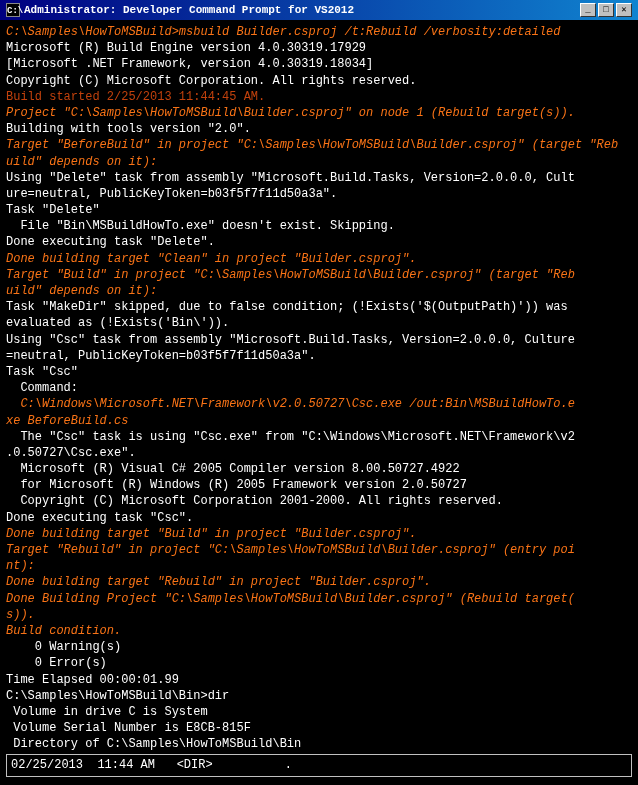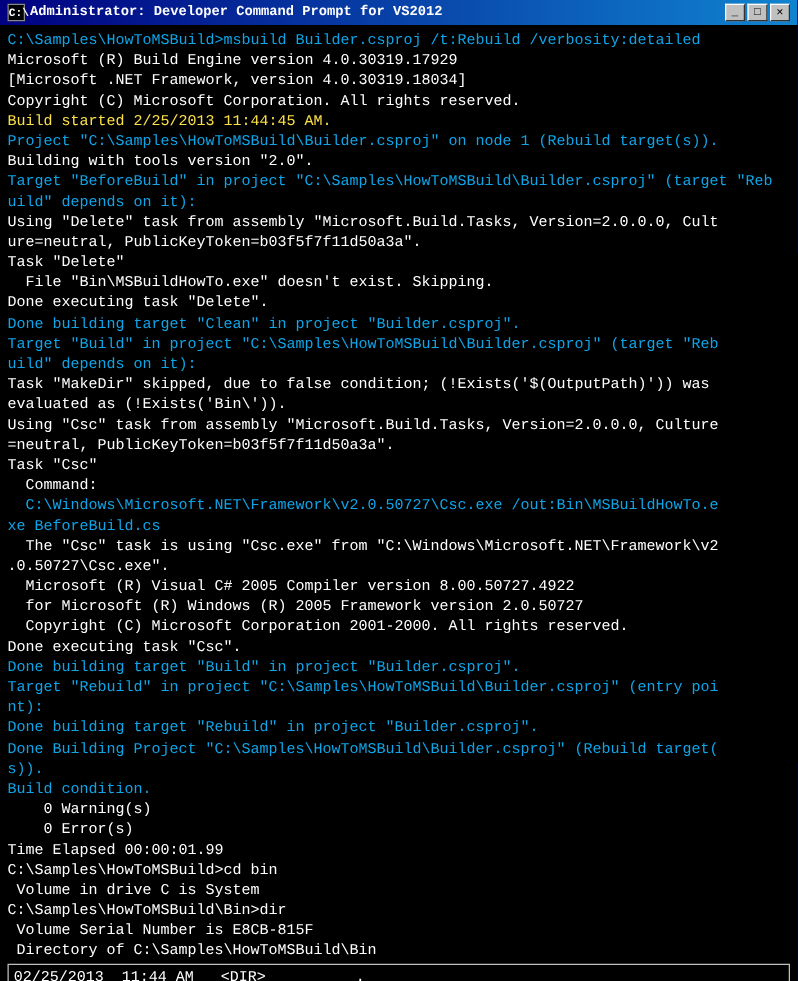--- a/index.html
+++ b/index.html
@@ -68,22 +68,22 @@
       flex: 1;
       padding: 4px 6px;
       overflow: hidden;
       font-size: 12px;
       line-height: 1.35;
     }
     .line {
       white-space: pre;
       font-family: 'Courier New', Courier, monospace;
     }
-    .cyan { color: #0ea5e9; }
-    .white { color: #fde047; }
+    .cyan { color: #f97316; font-style: italic; }
+    .white { color: #c2410c; }
     .gray { color: #ffffff; }
     .dir-box {
       border: 1px solid #c0c0c0;
       margin-top: 2px;
       padding: 2px 4px;
     }
   </style>
 </head>
 <body>
 
@@ -140,24 +140,23 @@
       <div class="line cyan">Done Building Project "C:\Samples\HowToMSBuild\Builder.csproj" (Rebuild target(</div>
       <div class="line cyan">s)).</div>
       <div class="line gray"></div>
       <div class="line gray"></div>
       <div class="line cyan">Build condition.</div>
       <div class="line gray">    0 Warning(s)</div>
       <div class="line gray">    0 Error(s)</div>
       <div class="line gray"></div>
       <div class="line gray">Time Elapsed 00:00:01.99</div>
       <div class="line gray"></div>
-      <div class="line gray">C:\Samples\HowToMSBuild&gt;cd bin</div>
       <div class="line gray"></div>
+      <div class="line gray">C:\Samples\HowToMSBuild\Bin&gt;dir</div>
       <div class="line gray"> Volume in drive C is System</div>
-      <div class="line gray">C:\Samples\HowToMSBuild\Bin&gt;dir</div>
       <div class="line gray"> Volume Serial Number is E8CB-815F</div>
       <div class="line gray"></div>
       <div class="line gray"> Directory of C:\Samples\HowToMSBuild\Bin</div>
       <div class="dir-box">
         <div class="line gray">02/25/2013  11:44 AM   &lt;DIR&gt;          .</div>
       </div>
     </div>
 </div>
 
 </body></html>

